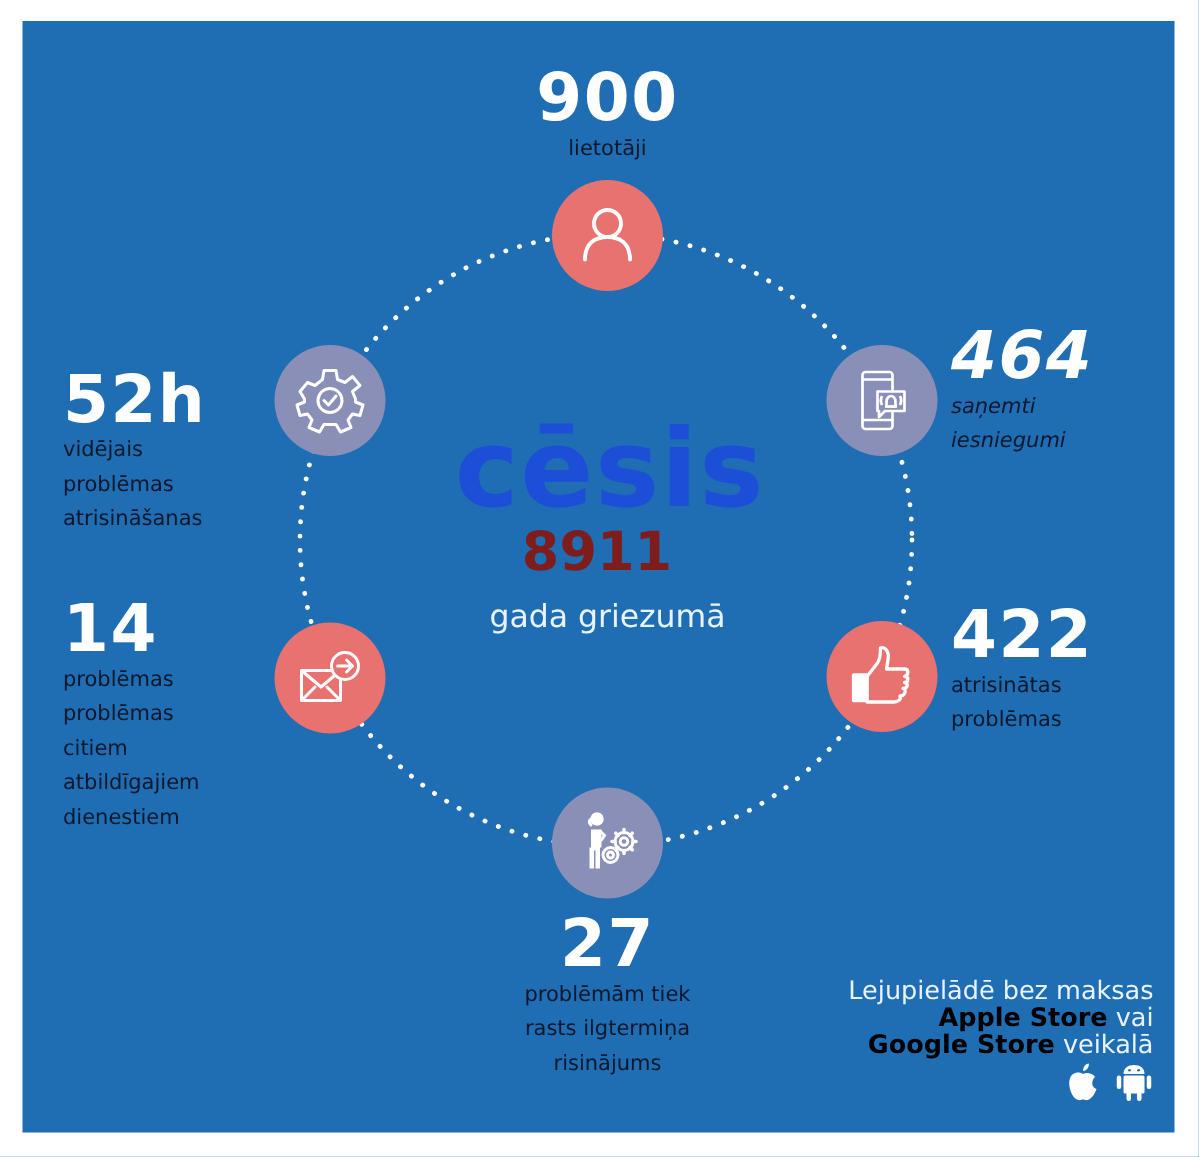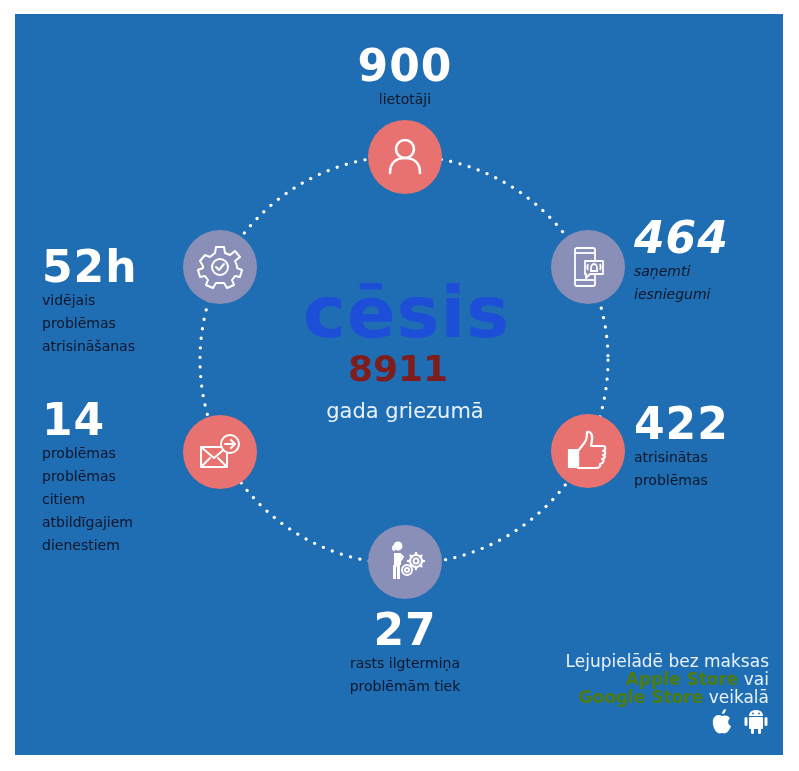--- a/index.html
+++ b/index.html
@@ -18,21 +18,21 @@
          font-family: "DejaVu Sans", "Liberation Sans", sans-serif; }
   .lbl { font-size: 14px; line-height: 23px; color: #0f172a; font-weight: normal; }
   .center-title { position: absolute; left: 300px; top: 276px; width: 210px; text-align: right;
                   color: #1d4ed8; font-weight: bold; font-size: 72px; line-height: 72px; letter-spacing: 1px; }
   .center-num { position: absolute; left: 300px; top: 350px; width: 196px; text-align: center;
                 color: #7f1d1d; font-weight: bold; font-size: 36px; line-height: 38px; }
   .center-sub { position: absolute; left: 290px; top: 398px; width: 230px; text-align: center;
                 color: #e9f3ff; font-size: 21px; line-height: 26px; }
   .dl { position: absolute; right: 30px; top: 652px; width: 220px; text-align: right; color: #e9f3ff;
         font-size: 17px; line-height: 18px; }
-  .dl b { color: #4d7c0f; }
+  .dl b { color: #000000; }
   .store-icons { position: absolute; right: 30px; top: 706px; display: flex; gap: 8px; }
   .store-icons svg { width: 26px; height: 30px; }
 </style>
 </head>
 <body>
 
 <div class="panel"></div>
 
 <svg class="ring" viewBox="0 0 799 771">
   <circle cx="404" cy="360" r="204" fill="none" stroke="#ffffff" stroke-width="3.2" stroke-linecap="round" stroke-dasharray="0.1 9.5"></circle>
@@ -90,22 +90,23 @@
     <path d="M20 17 L23 20 L21 23"></path>
     <circle cx="36" cy="24" r="6"></circle>
     <circle cx="36" cy="24" r="2.5"></circle>
     <circle cx="27" cy="33" r="5"></circle>
     <circle cx="27" cy="33" r="2"></circle>
     <path d="M36 16 V18 M36 30 V32 M28 24 H30 M42 24 H44 M30.5 18.5 L32 20 M40 28 L41.5 29.5 M41.5 18.5 L40 20 M32 28 L30.5 29.5" stroke-width="2.4"></path>
   </svg>
 </div>
 <div class="stat" style="left:295px; top:608px; width:220px; text-align:center;">
   <div class="num">27</div>
+  <div class="lbl">problēmām tiek</div>
   <div class="lbl">rasts ilgtermiņa</div>
-  <div class="lbl">problēmām tiek</div>
+  <div class="lbl">risinājums</div>
 </div>
 
 <div class="circle coral" style="left:183px; top:415px;">
   <svg viewBox="0 0 50 50" fill="none" stroke="#fff" stroke-width="2" stroke-linejoin="round" stroke-linecap="round">
     <rect x="6" y="20" width="26" height="20" rx="1"></rect>
     <path d="M6 20 L19 31 L32 20"></path>
     <path d="M6 40 L15 31 M32 40 L23 31"></path>
     <circle cx="35" cy="17" r="9" fill="#e8726f"></circle>
     <path d="M30 17 H40 M36 13 L40 17 L36 21"></path>
   </svg>

